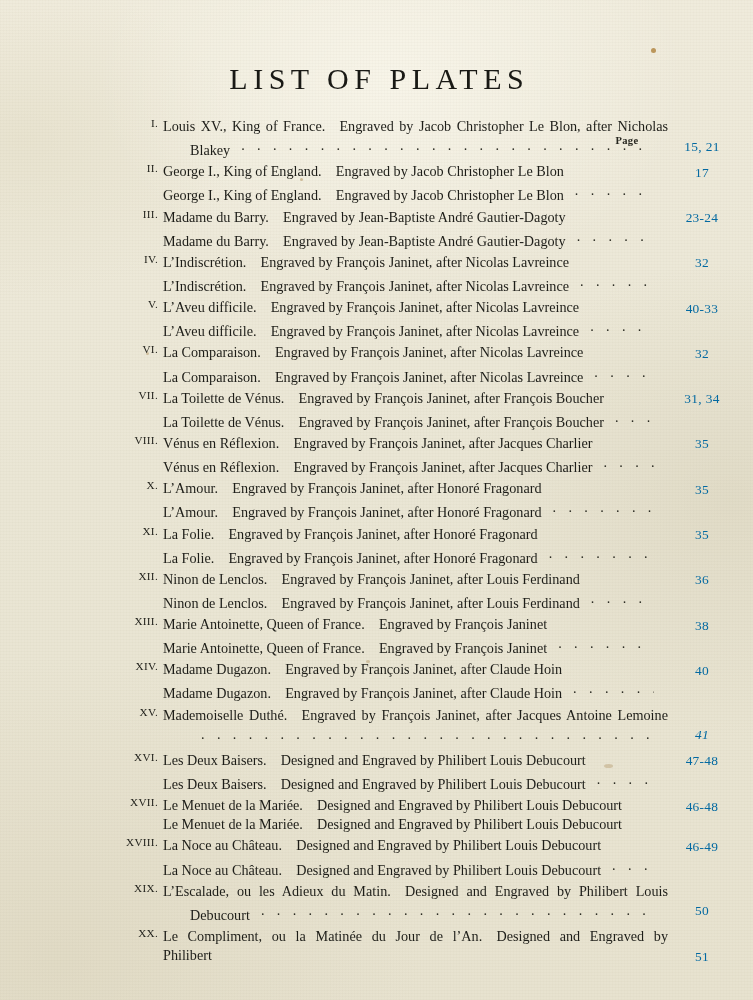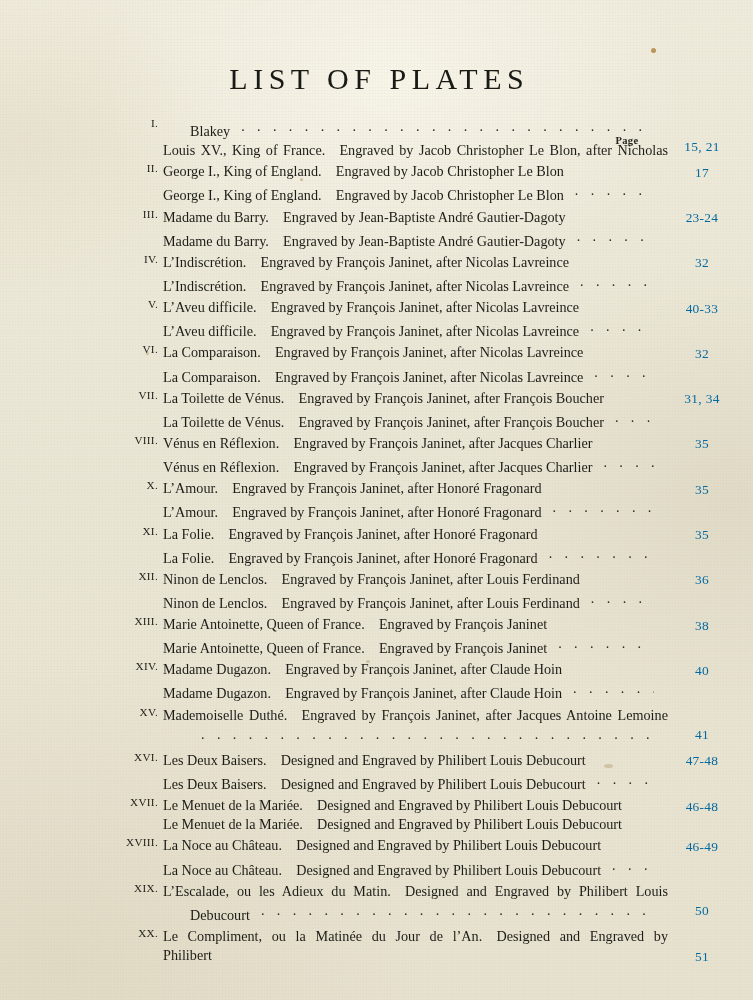--- a/index.html
+++ b/index.html
@@ -158,22 +158,22 @@
 <div id="page">
 
   <div id="title">LIST OF PLATES</div>
 
   <div id="page-head">Page</div>
 
   <div id="list">
       <div class="entry">
         <div class="num">I.</div>
         <div class="body">
+          <span class="ln" style="word-spacing: 1.91px;">Louis XV., King of France. Engraved by Jacob Christopher Le Blon, after Nicholas</span>
           <span class="ln cont"><span>Blakey</span><span class="gap"></span><span class="lead" style="width: 412.812px;"></span></span>
-          <span class="ln" style="word-spacing: 1.91px;">Louis XV., King of France. Engraved by Jacob Christopher Le Blon, after Nicholas</span>
         </div>
         <div class="pg" style="top: 21.6px;">15, 21</div>
       </div>
       <div class="entry">
         <div class="num">II.</div>
         <div class="body">
           <span class="ln">George I., King of England. Engraved by Jacob Christopher Le Blon</span>
           <span class="ln"><span>George I., King of England. Engraved by Jacob Christopher Le Blon</span><span class="gap"></span><span class="lead" style="width: 79.1562px;"></span></span>
         </div>
         <div class="pg" style="top: 2.5px;">17</div>
@@ -265,21 +265,21 @@
           <span class="ln"><span>Madame Dugazon. Engraved by François Janinet, after Claude Hoin</span><span class="gap"></span><span class="lead" style="width: 80.8906px;"></span></span>
         </div>
         <div class="pg" style="top: 2.5px;">40</div>
       </div>
       <div class="entry">
         <div class="num">XV.</div>
         <div class="body">
           <span class="ln" style="word-spacing: 2.15px;">Mademoiselle Duthé. Engraved by François Janinet, after Jacques Antoine Lemoine</span>
           <span class="ln cont"><span></span><span class="gap"></span><span class="lead" style="width: 453px;"></span></span>
         </div>
-        <div class="pg" style="top: 21.6px;">41</div>
+        <div class="pg" style="top: 21.6px; font-style: italic;">41</div>
       </div>
       <div class="entry">
         <div class="num">XVI.</div>
         <div class="body">
           <span class="ln">Les Deux Baisers. Designed and Engraved by Philibert Louis Debucourt</span>
           <span class="ln"><span>Les Deux Baisers. Designed and Engraved by Philibert Louis Debucourt</span><span class="gap"></span><span class="lead" style="width: 57.2188px;"></span></span>
         </div>
         <div class="pg" style="top: 2.5px;">47-48</div>
       </div>
       <div class="entry">

